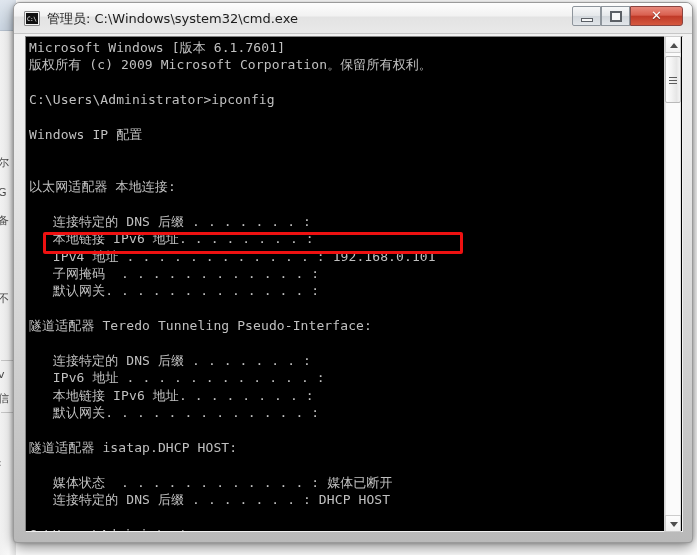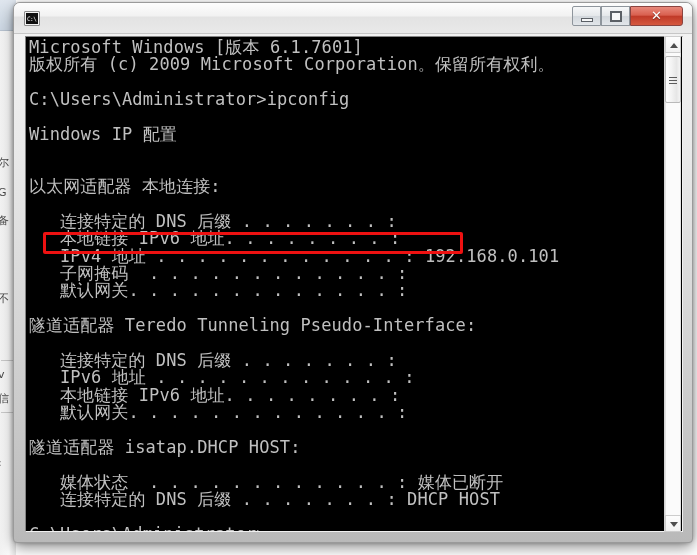--- a/index.html
+++ b/index.html
@@ -223,21 +223,21 @@
   }
 
   #console-text {
     position: absolute;
     left: 3px;
     top: 2px;
     width: 630px;
     height: 492px;
     color: #c0c0c0;
     font-family: "DejaVu Sans Mono", "Liberation Mono", monospace;
-    font-size: 17px;
+    font-size: 13px;
     line-height: 17.4px;
     white-space: pre;
     overflow: hidden;
     letter-spacing: 0.1px;
   }
   #console-text .line { height: 17.4px; }
 
   
   #ip-highlight {
     position: absolute;
@@ -336,20 +336,21 @@
   </div>
 
   <div id="cmd-shadow"></div>
 
   <div id="cmd-window">
 
     <div id="title-bar">
       <div id="title-icon">
         <div class="icon-inner">C:\</div>
       </div>
+      <div id="title-text">管理员: C:\Windows\system32\cmd.exe</div>
 
       <div class="win-btn" id="btn-minimize">
         <span class="glyph-min"></span>
       </div>
       <div class="win-btn" id="btn-maximize">
         <span class="glyph-max"></span>
       </div>
       <div class="win-btn" id="btn-close">
         <span class="glyph-close">✕</span>
       </div>

